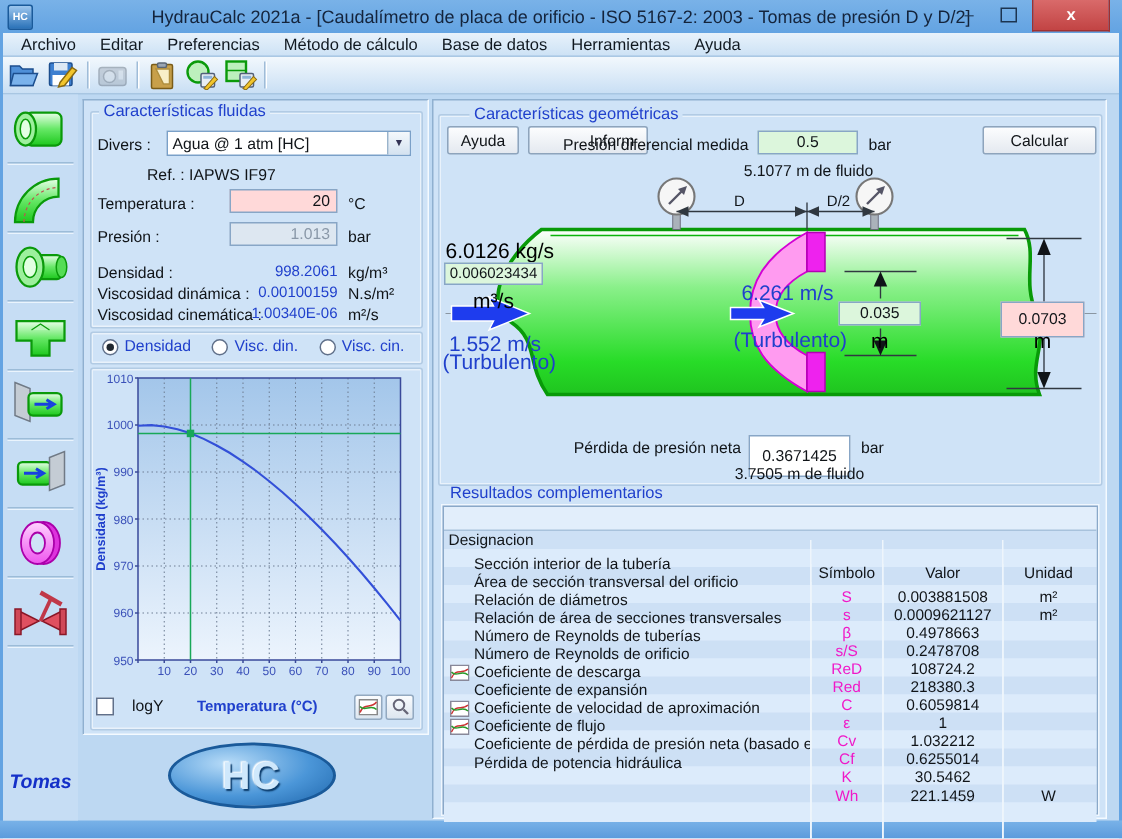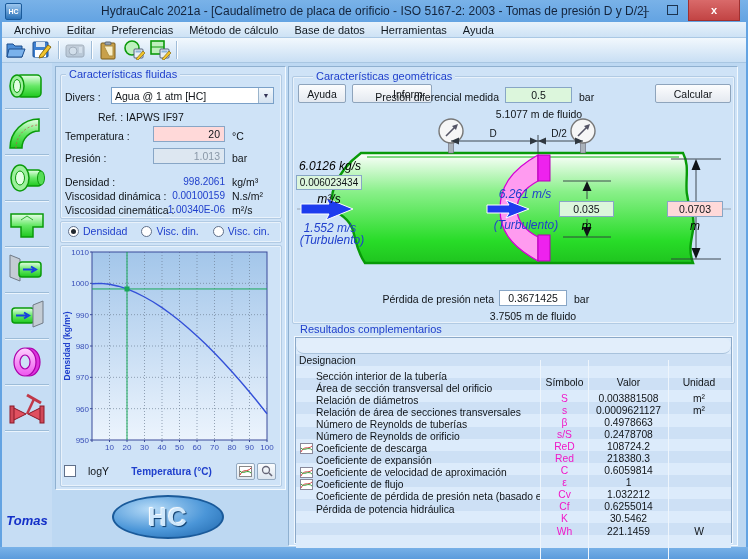--- a/index.html
+++ b/index.html
@@ -67,37 +67,37 @@
   .rb.sel::after{content:'';position:absolute;left:2px;top:2px;width:5px;height:5px;border-radius:50%;background:#202830;}
   .radio span.rlab{font-size:10.5px;color:#2040cc;}
   .cb{width:10px;height:10px;background:#fff;border:1px solid #60708a;display:inline-block;}
   
   #chart-bottom{position:absolute;display:flex;align-items:center;}
   .mini-btn{width:17px;height:15px;background:linear-gradient(#fafcfe,#dde6ef);border:1px solid #93a9c0;border-radius:2px;
     display:flex;align-items:center;justify-content:center;margin-left:2px;}
   
   #results-table{position:absolute;border:1px solid #8aa8c8;background:#dcebfb;box-shadow:0 0 0 1px #f0f7fe;}
   .t-row{display:grid;grid-template-columns:244px 48px 80px 61px;height:12.1px;align-items:center;}
-  .t-row.header{height:15px;background:#e2eefb;border-bottom:1px solid #a8c2dc;border-radius:8px;}
+  .t-row.header{height:15px;background:#e2eefb;border-bottom:1px solid #a8c2dc;}
   .t-row.odd{background:#cde0f5;}
   .t-row.even{background:#dcebfb;}
   .t-cell{font-size:10.3px;color:#101418;overflow:hidden;white-space:nowrap;height:100%;display:flex;align-items:center;}
   .t-cell.c1{padding-left:3px;}
   .t-cell .rowname{padding-left:3px;}
   .t-cell.c2,.t-cell.c3,.t-cell.c4{justify-content:center;border-left:1px solid #eef5fc;margin-top:44px;}
   .t-cell.sym{color:#f018c8;}
   .t-row.header .t-cell{color:#101418;}
   .row-icon{width:13px;height:11px;margin-left:1px;flex:none;}
   .row-icon-sp{width:14px;flex:none;}
   
   #hc-logo{left:112px;top:495px;width:112px;height:44px;border-radius:50%;
     background:radial-gradient(ellipse at 35% 30%,#b8dcf8,#4b96d8 55%,#1d64aa);
     border:2px solid #1a5a9a;box-sizing:border-box;display:flex;align-items:center;justify-content:center;}
   #hc-logo span{font-size:26px;font-weight:bold;color:#cfe8fc;text-shadow:1px 1px 1px #0a3a6a,-1px -1px 1px #ffffff;letter-spacing:1px;}
-  .dlabel{position:absolute;font-size:12px;white-space:nowrap;font-style:italic;}
+  .dlabel{position:absolute;font-size:14px;white-space:nowrap;}
   .dlabel.blue{color:#2040cc;}
   .dlabel.ctr{text-align:center;}
 </style>
 </head>
 <body>
 
 <div id="window">
 
   <div id="titlebar" class="abs">
     <div id="win-icon" class="abs">HC</div>
@@ -481,26 +481,26 @@
 
       <div class="dlabel ctr" style="left:2px;top:44px;width:66px;">6.0126 kg/s</div>
       <div class="field green center" style="left:1px;top:60px;width:66px;height:15px;font-size:10px;">0.006023434</div>
       <div class="dlabel ctr" style="left:1px;top:77px;width:66px;">m³/s</div>
       <div class="dlabel blue ctr" style="left:0px;top:106px;width:70px;">1.552 m/s</div>
       <div class="dlabel blue ctr" style="left:0px;top:118px;width:74px;">(Turbulento)</div>
       <div class="dlabel blue ctr" style="left:198px;top:72px;width:64px;">6.261 m/s</div>
       <div class="dlabel blue ctr" style="left:194px;top:103px;width:74px;">(Turbulento)</div>
       <div class="field green center" style="left:264px;top:86px;width:55px;height:16px;">0.035</div>
       <div class="dlabel ctr" style="left:264px;top:104px;width:55px;">m</div>
-      <div class="field pink center" style="left:372px;top:86px;width:56px;height:16px;">0.0703</div>
+      <div class="field pink center" style="left:372px;top:86px;width:56px;height:24px;">0.0703</div>
       <div class="dlabel ctr" style="left:372px;top:104px;width:56px;">m</div>
     </div>
 
     <div class="lbl" style="left:60px;top:226px;width:145px;text-align:right;">Pérdida de presión neta</div>
-    <div class="field center" style="left:210px;top:223px;width:68px;height:16px;">0.3671425</div>
+    <div class="field center" style="left:210px;top:223px;width:68px;height:28px;">0.3671425</div>
     <div class="lbl" style="left:285px;top:226px;">bar</div>
     <div class="lbl" style="left:178px;top:243px;width:132px;text-align:center;">3.7505 m de fluido</div>
 
     <div class="gbox-title" style="left:8px;top:256px;background:transparent;">Resultados complementarios</div>
     <div id="results-table" style="left:6px;top:270px;width:435px;height:204px;">
         <div class="t-row header">
           <div class="t-cell c1">Designacion</div>
           <div class="t-cell c2">Símbolo</div>
           <div class="t-cell c3">Valor</div>
           <div class="t-cell c4">Unidad</div>

